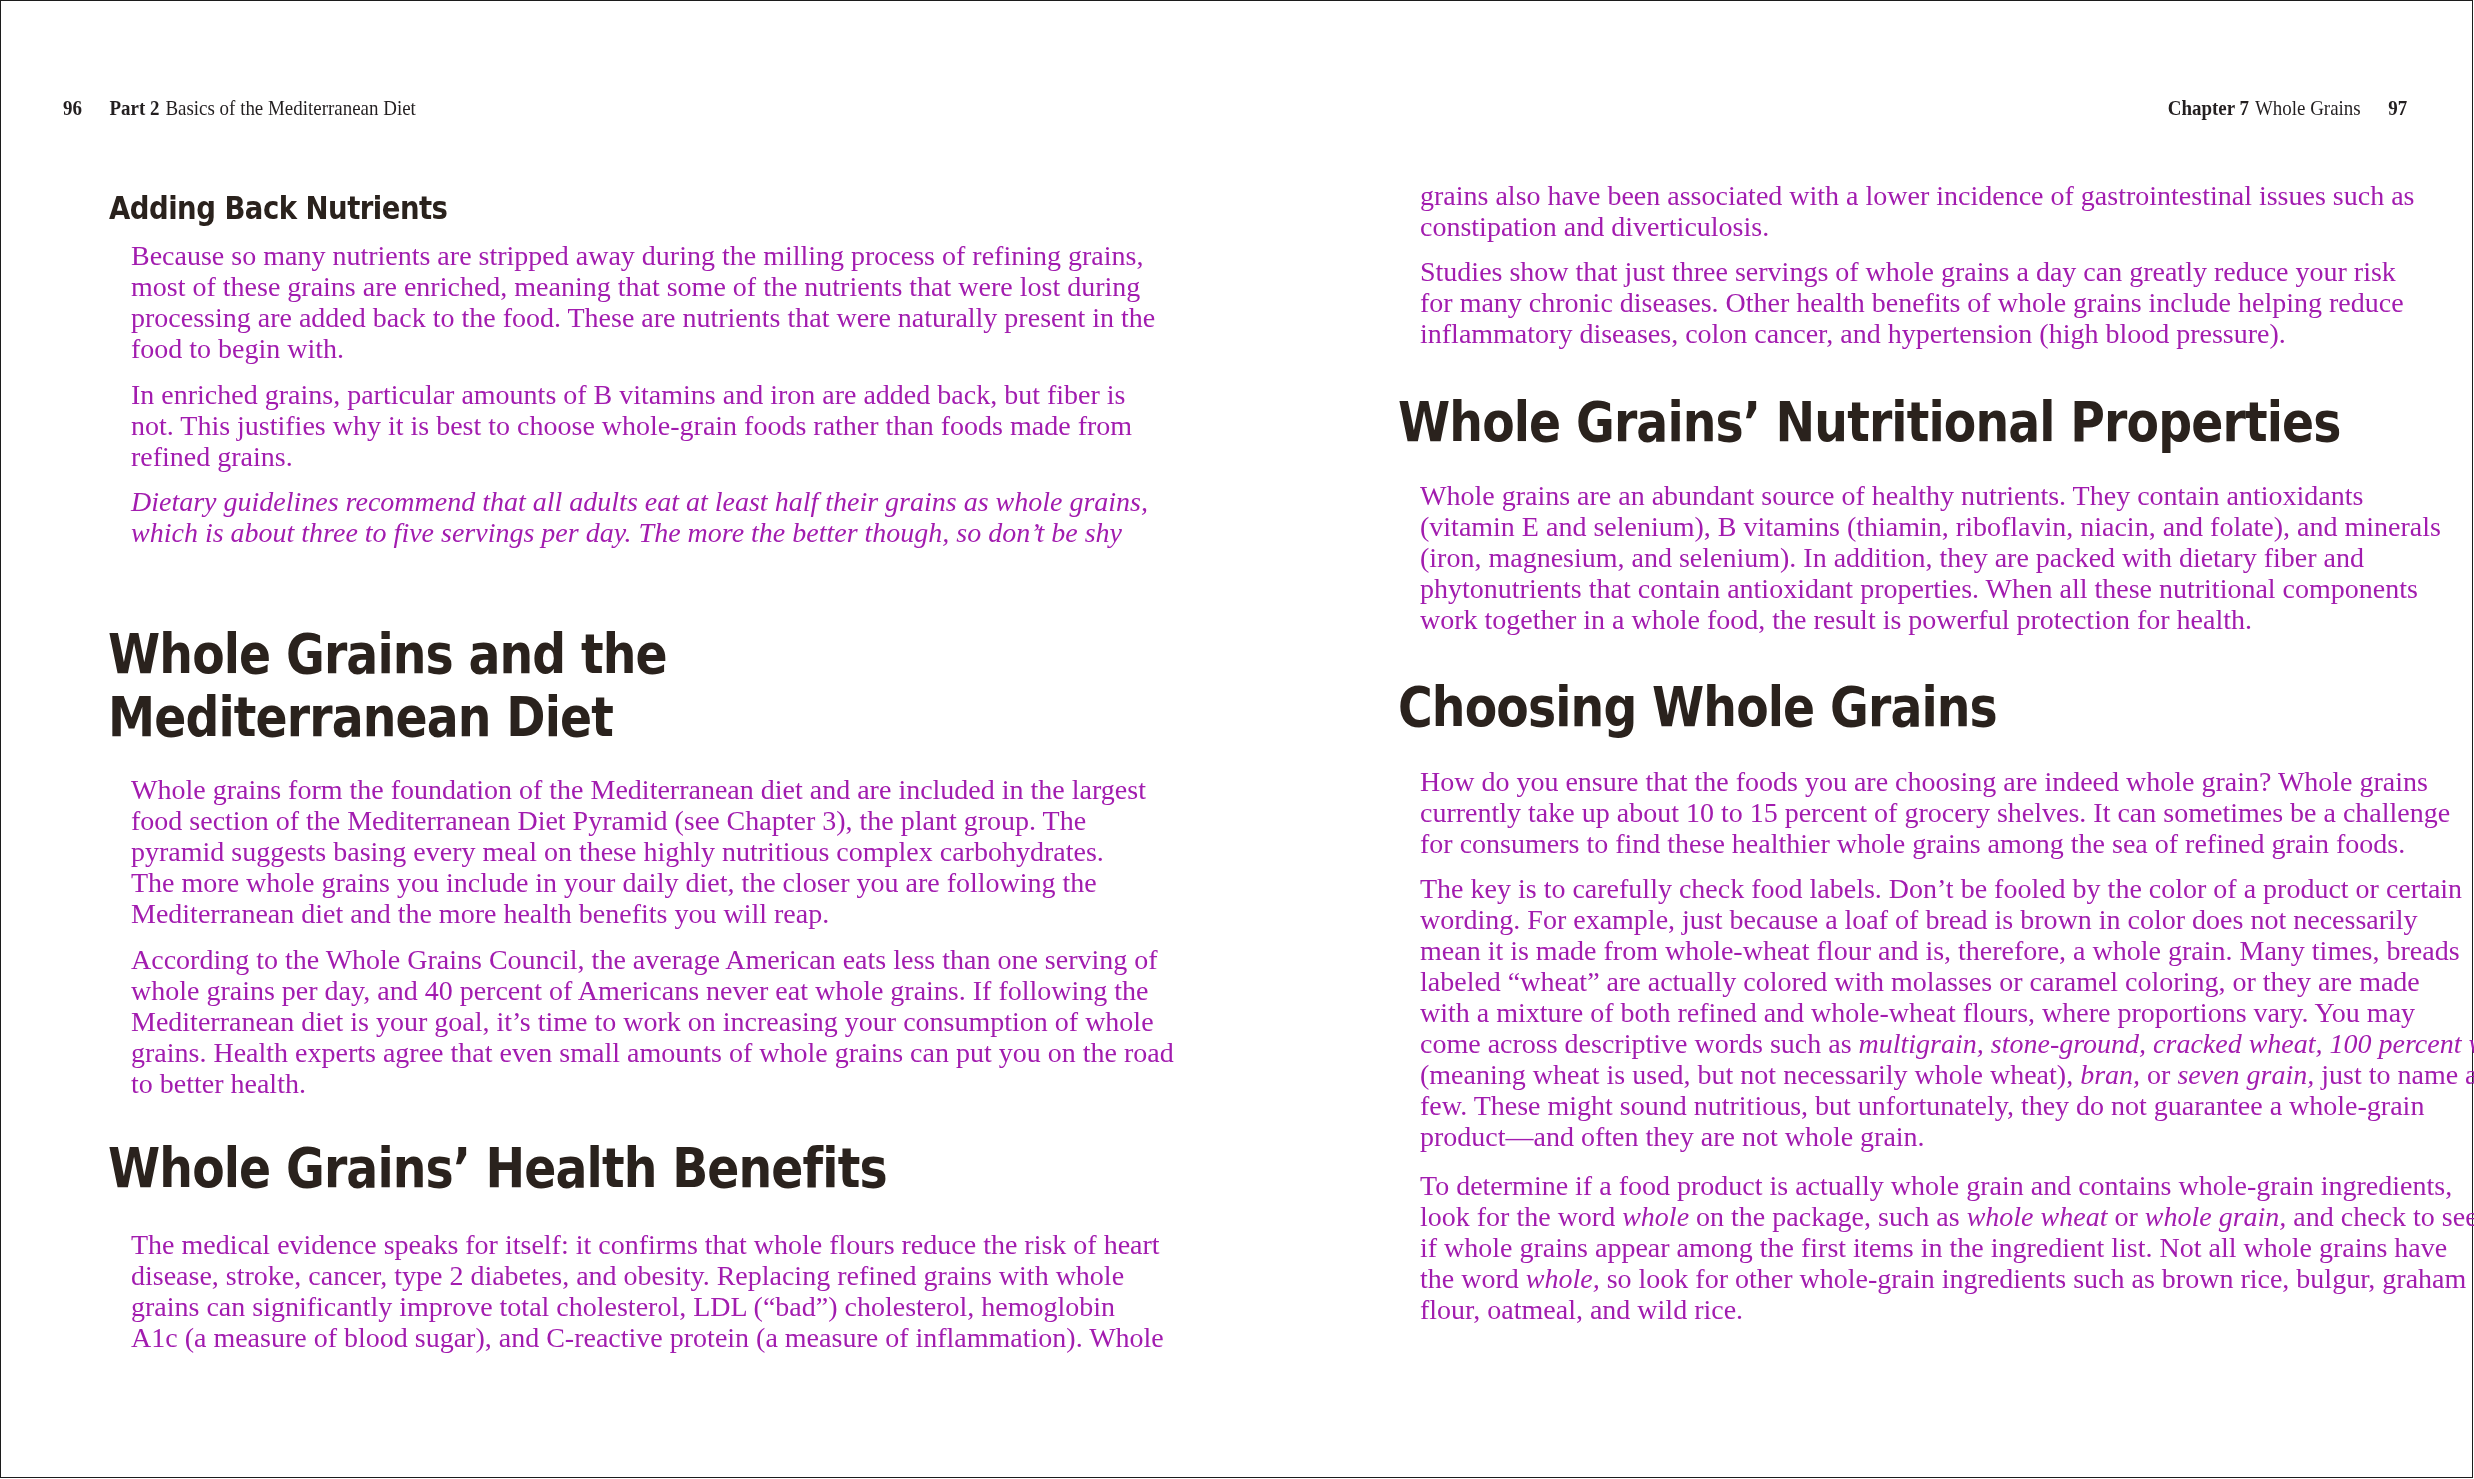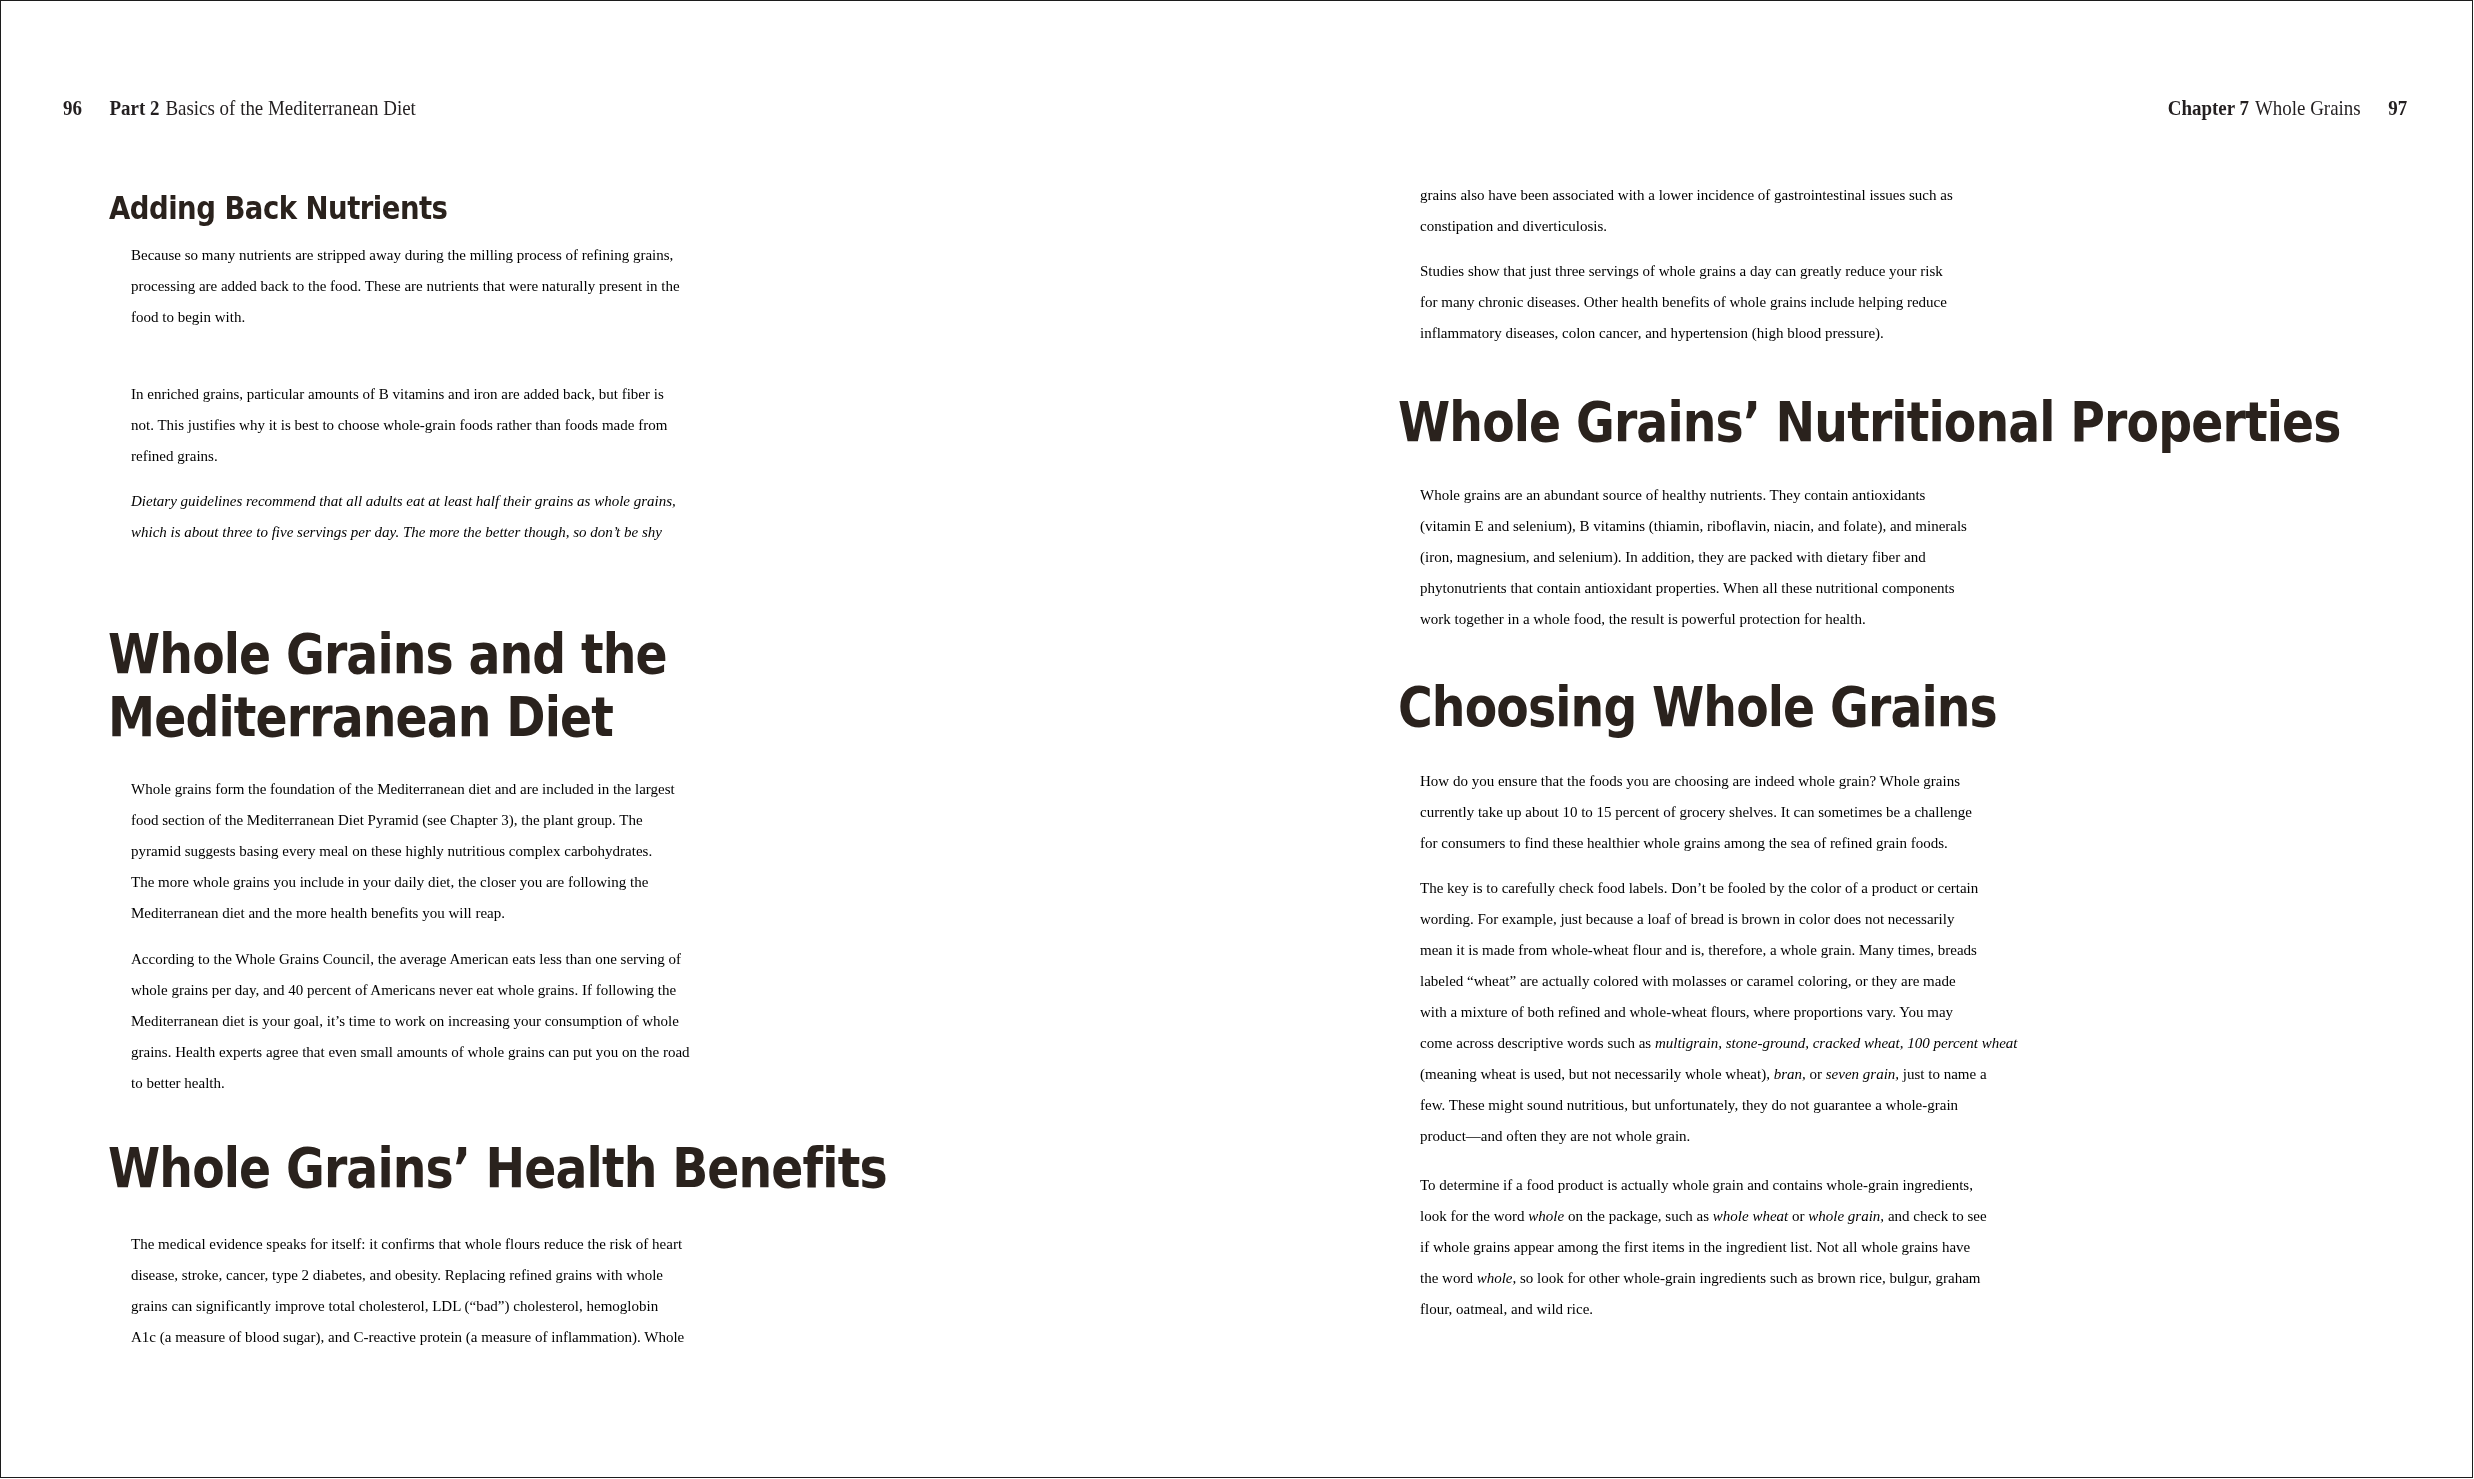--- a/index.html
+++ b/index.html
@@ -40,39 +40,40 @@
     font-weight: bold; color: #2a221d; margin: 0;
     font-size: 32px; letter-spacing: -0.6px;
     transform: scaleX(0.86); transform-origin: left top;
     white-space: nowrap;
   }
   .big { font-size: 55px; }
 
   .para {
     position: absolute; margin: 0;
     font-family: "Liberation Serif", "DejaVu Serif", serif;
-    font-size: 15px; line-height: 31px; color: #000000;
+    font-size: 28px; line-height: 31px; color: #a21caf;
   }
   .para .line { display: block; white-space: nowrap; }
   .para em { font-style: italic; }
 </style>
 </head>
 <body>
 
 <div class="spread">
 
   <div class="page page-left">
     <div class="running-head rh-left">
       <span class="pnum">96</span><b class="part-bold">Part 2</b><span>Basics of the Mediterranean Diet</span>
     </div>
 
     <h3 class="h3" style="left:108px; top:164px;">Adding Back Nutrients</h3>
 
     <p class="para" style="left:130px; top:215px;">
       <span class="line">Because so many nutrients are stripped away during the milling process of refining grains,</span>
+      <span class="line">most of these grains are enriched, meaning that some of the nutrients that were lost during</span>
       <span class="line">processing are added back to the food. These are nutrients that were naturally present in the</span>
       <span class="line">food to begin with.</span>
     </p>
     <p class="para" style="left:130px; top:354px;">
       <span class="line">In enriched grains, particular amounts of B vitamins and iron are added back, but fiber is</span>
       <span class="line">not. This justifies why it is best to choose whole-grain foods rather than foods made from</span>
       <span class="line">refined grains.</span>
     </p>
     <p class="para" style="left:130px; top:461px;font-style:italic;">
       <span class="line">Dietary guidelines recommend that all adults eat at least half their grains as whole grains,</span>

